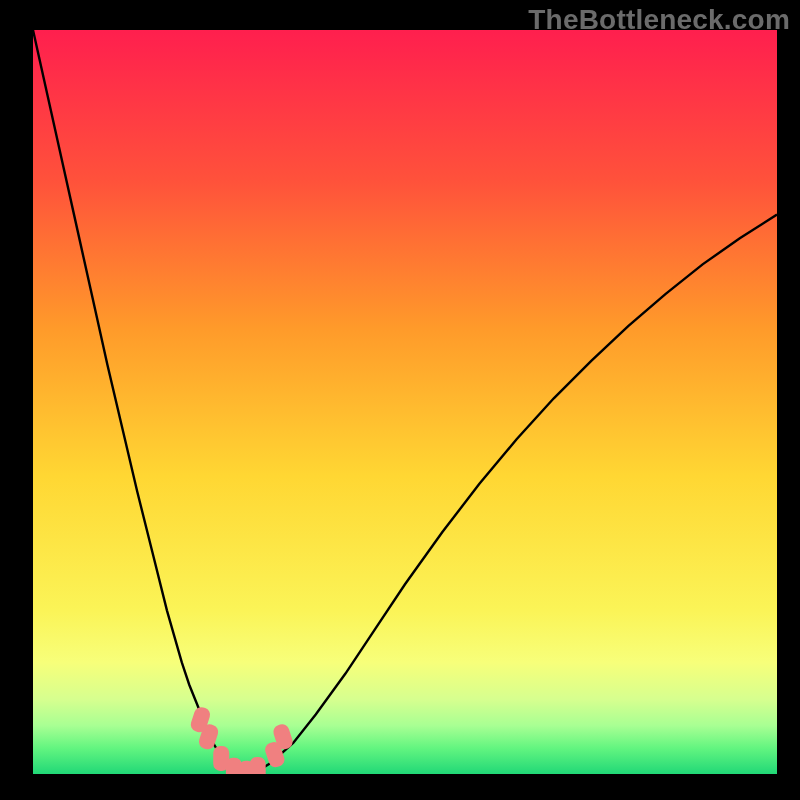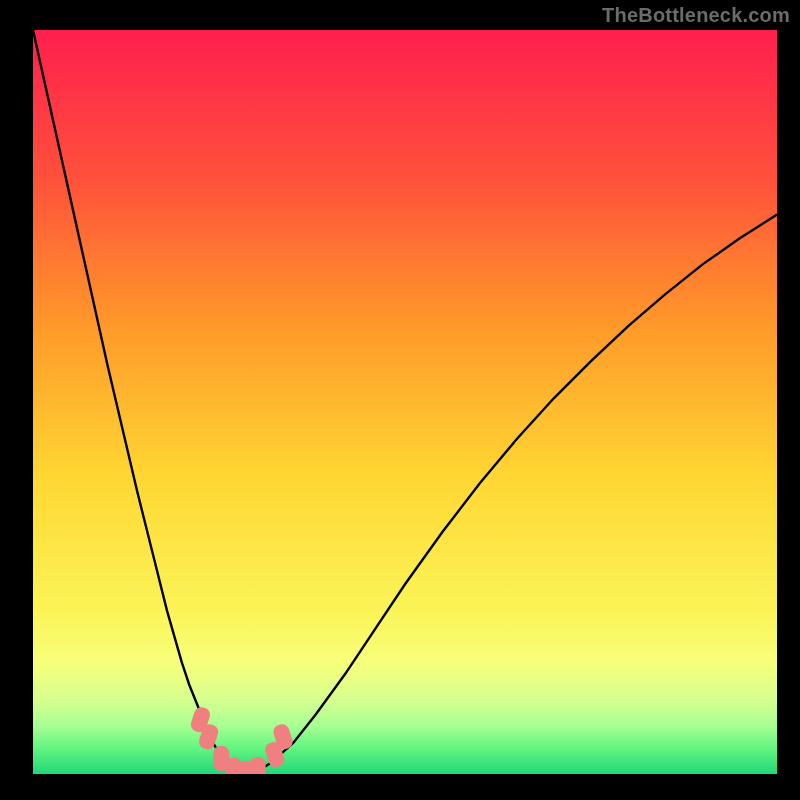--- a/index.html
+++ b/index.html
@@ -17,21 +17,21 @@
     left: 0;
     width: 800px;
     height: 800px;
     background: #000;
   }
   .watermark {
     position: absolute;
     top: 4px;
     right: 10px;
     color: #6b6b6b;
-    font-size: 20px;
+    font-size: 28px;
     font-weight: 600;
     letter-spacing: 0.2px;
   }
   svg {
     position: absolute;
     top: 0;
     left: 0;
   }
 </style>
 </head>

